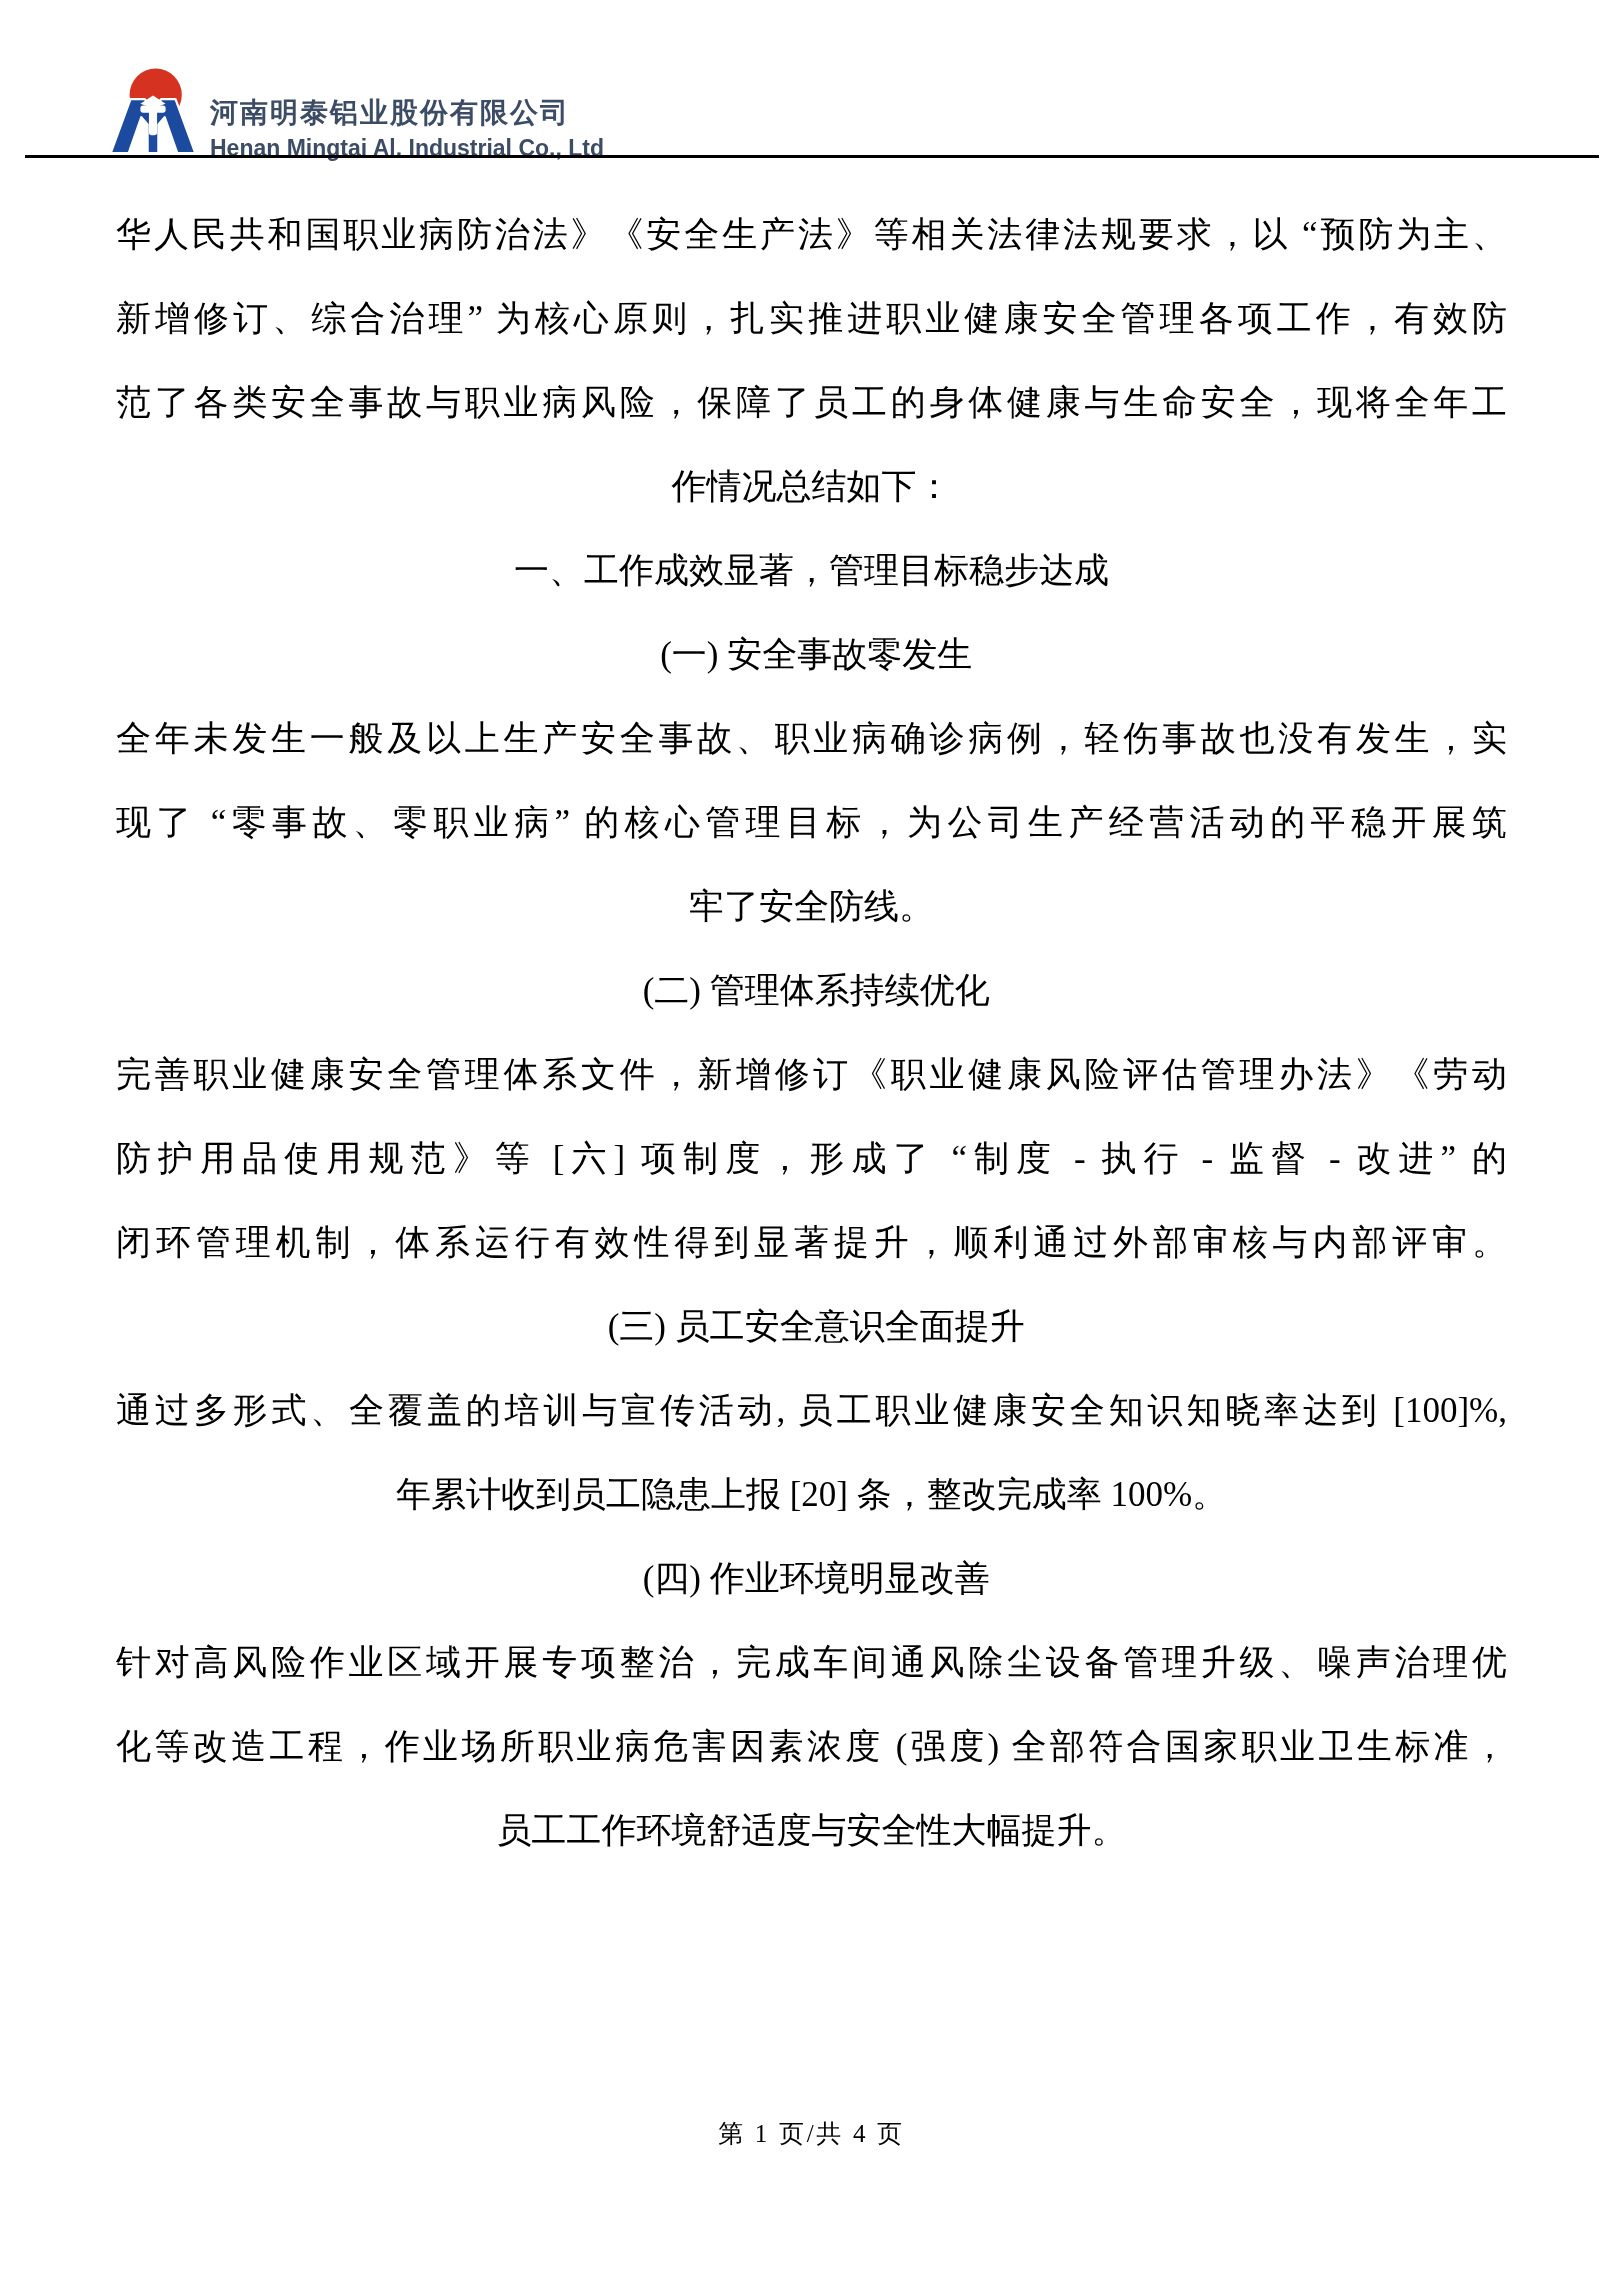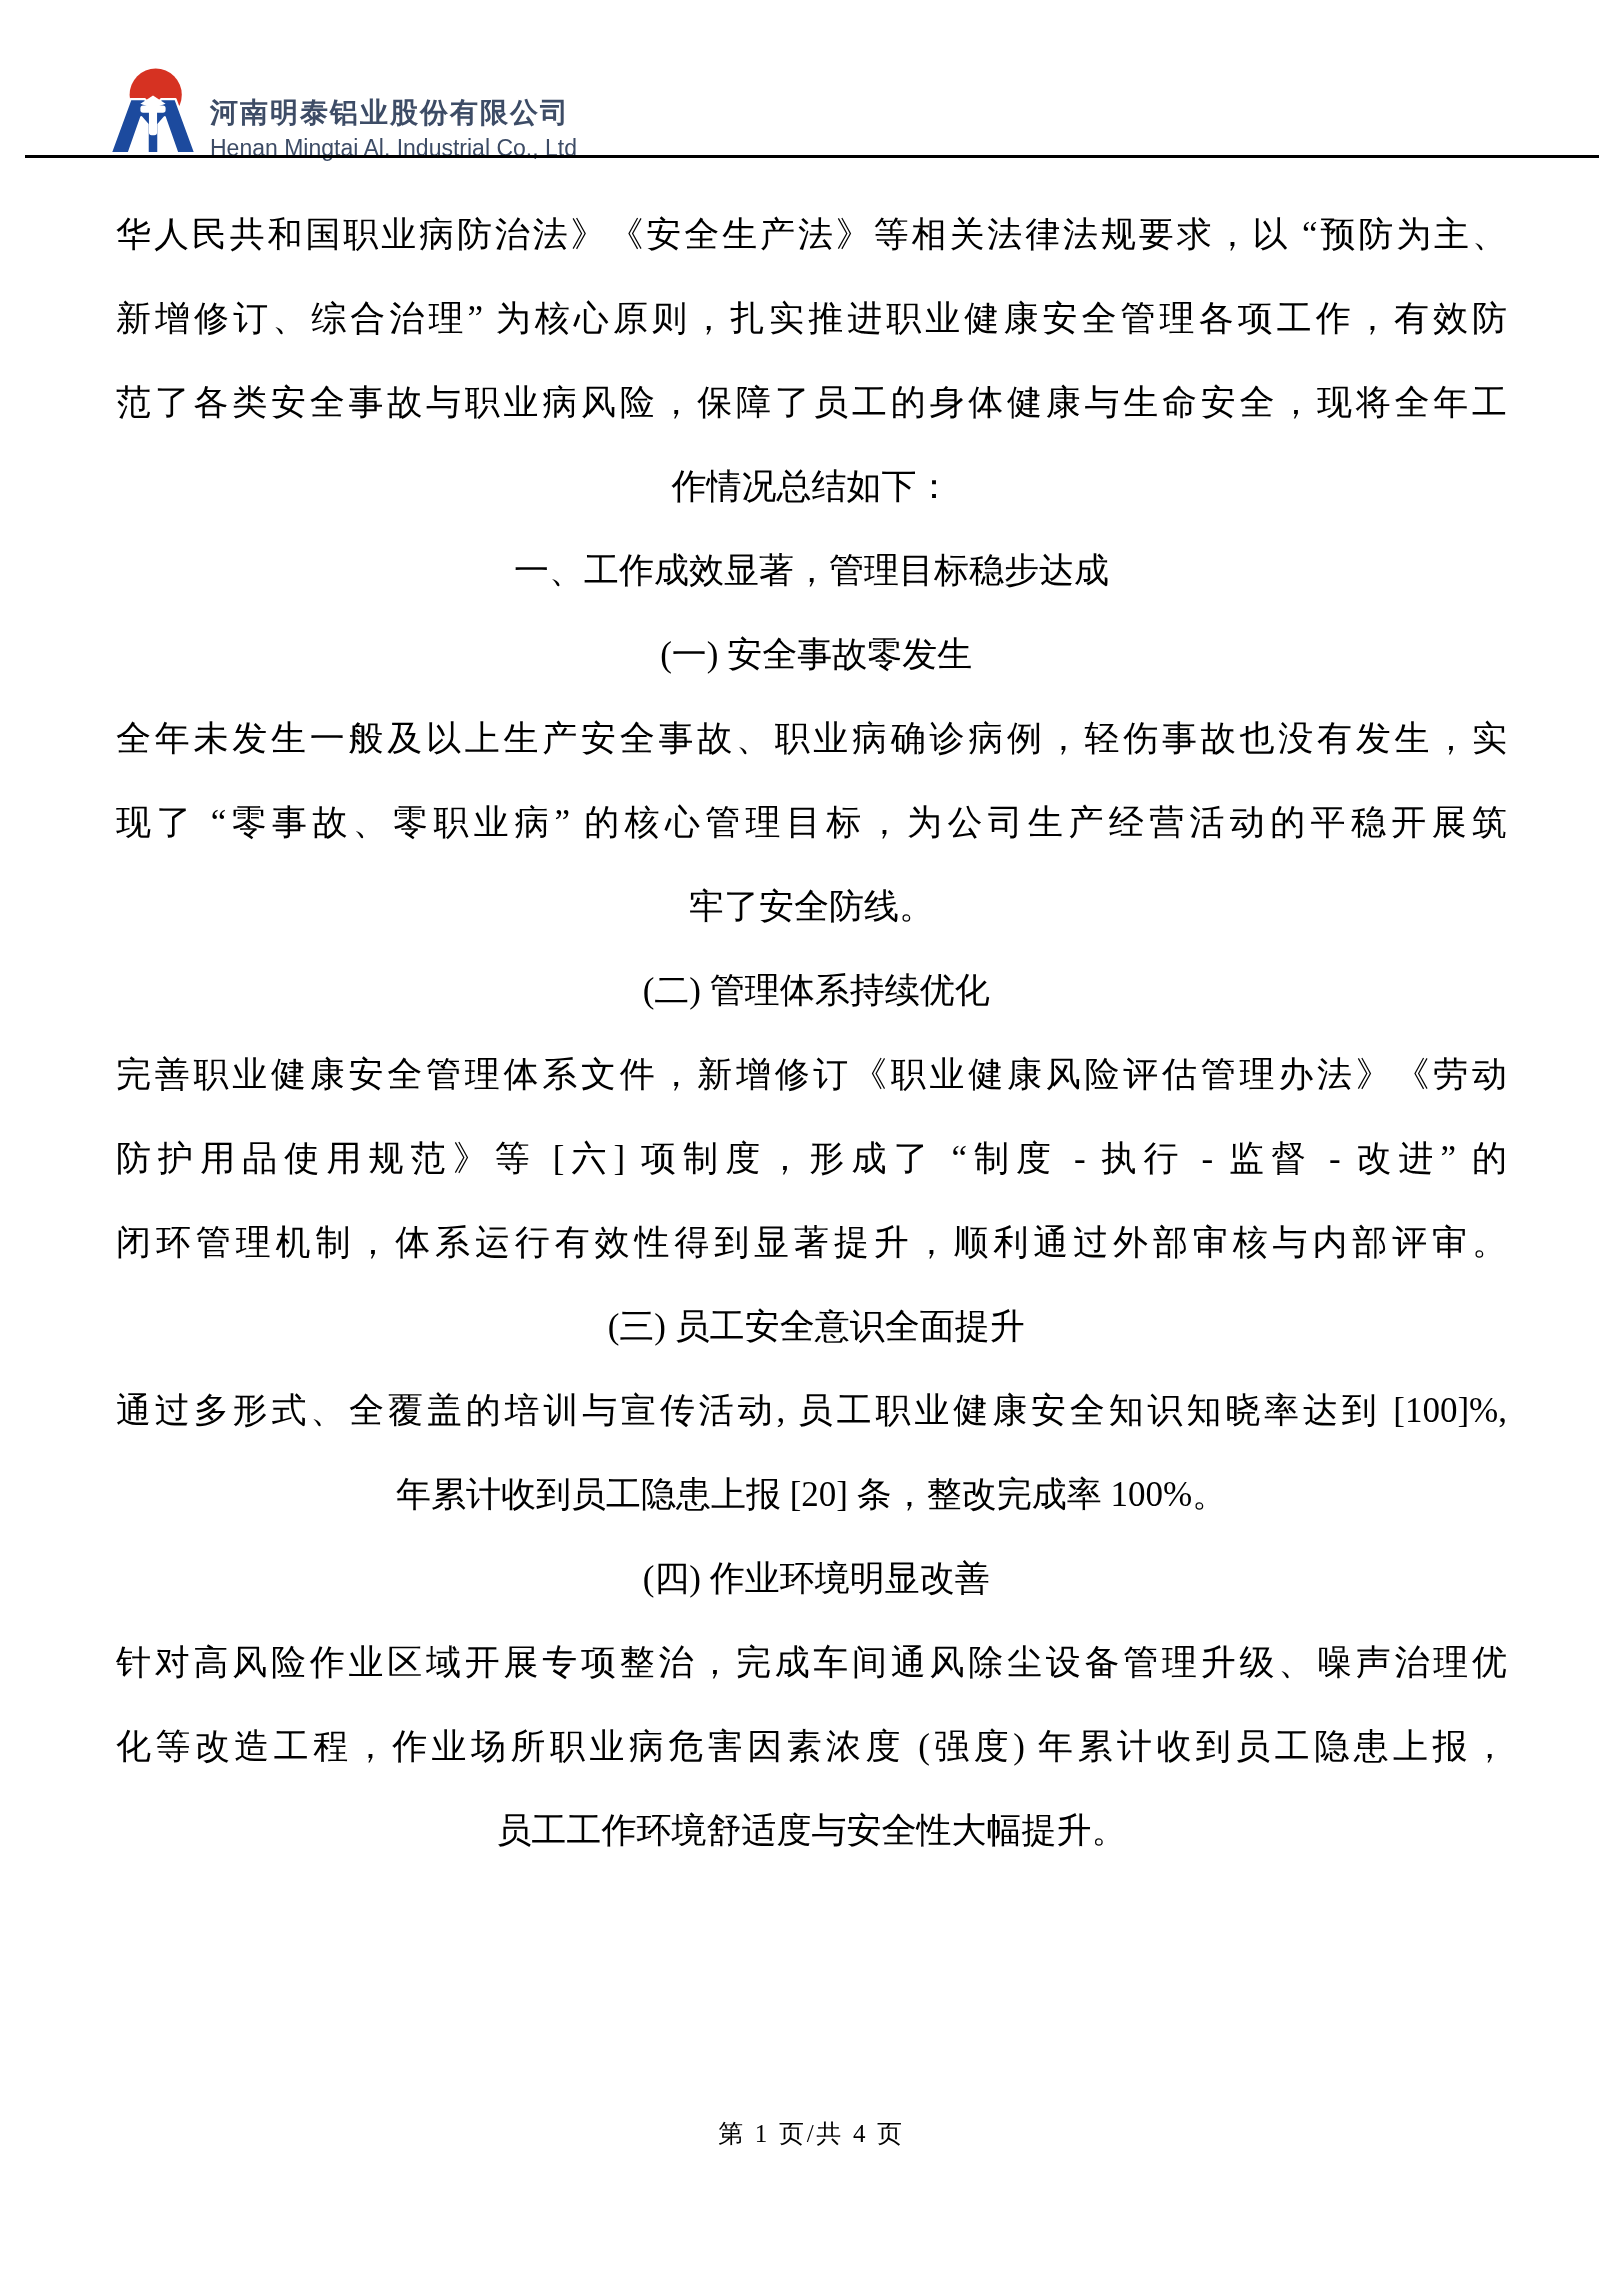--- a/index.html
+++ b/index.html
@@ -21,21 +21,21 @@
     width: 90px; height: 94px;
   }
   .company {
     position: absolute;
     top: 71px; left: 210px;
     color: #3d4c66;
     font-family: "Liberation Sans", "DejaVu Sans", sans-serif;
     margin-top: 24px;
   }
   .company-zh { font-size: 28px; font-weight: 700; letter-spacing: 2px; line-height: 35px; }
-  .company-en { font-size: 23px; font-weight: 400; line-height: 31px; margin-top: 2.7px; }
+  .company-en { font-size: 23px; font-weight: 700; line-height: 31px; margin-top: 2.7px; }
   .rule {
     position: absolute;
     top: 155px; left: 25px;
     width: 1574px; height: 3.4px;
     background: #000;
   }
 
   
   .content {
     position: absolute;
@@ -105,20 +105,20 @@
     <div class="line l">牢了安全防线。</div>
     <div class="line l sub">(二) 管理体系持续优化</div>
     <div class="line j">完善职业健康安全管理体系文件，新增修订《职业健康风险评估管理办法》《劳动</div>
     <div class="line j">防护用品使用规范》等 [六] 项制度，形成了 “制度 - 执行 - 监督 - 改进” 的</div>
     <div class="line j">闭环管理机制，体系运行有效性得到显著提升，顺利通过外部审核与内部评审。</div>
     <div class="line l sub">(三) 员工安全意识全面提升</div>
     <div class="line j">通过多形式、全覆盖的培训与宣传活动, 员工职业健康安全知识知晓率达到 [100]%,</div>
     <div class="line l">年累计收到员工隐患上报 [20] 条，整改完成率 100%。</div>
     <div class="line l sub">(四) 作业环境明显改善</div>
     <div class="line j">针对高风险作业区域开展专项整治，完成车间通风除尘设备管理升级、噪声治理优</div>
-    <div class="line j">化等改造工程，作业场所职业病危害因素浓度 (强度) 年累计收到员工隐患上报，</div>
+    <div class="line j">化等改造工程，作业场所职业病危害因素浓度 (强度) 全部符合国家职业卫生标准，</div>
     <div class="line l">员工工作环境舒适度与安全性大幅提升。</div>
   </div>
 
   <div class="footer">第 1 页/共 4 页</div>
 
 </div>
 
 
 </body></html>

